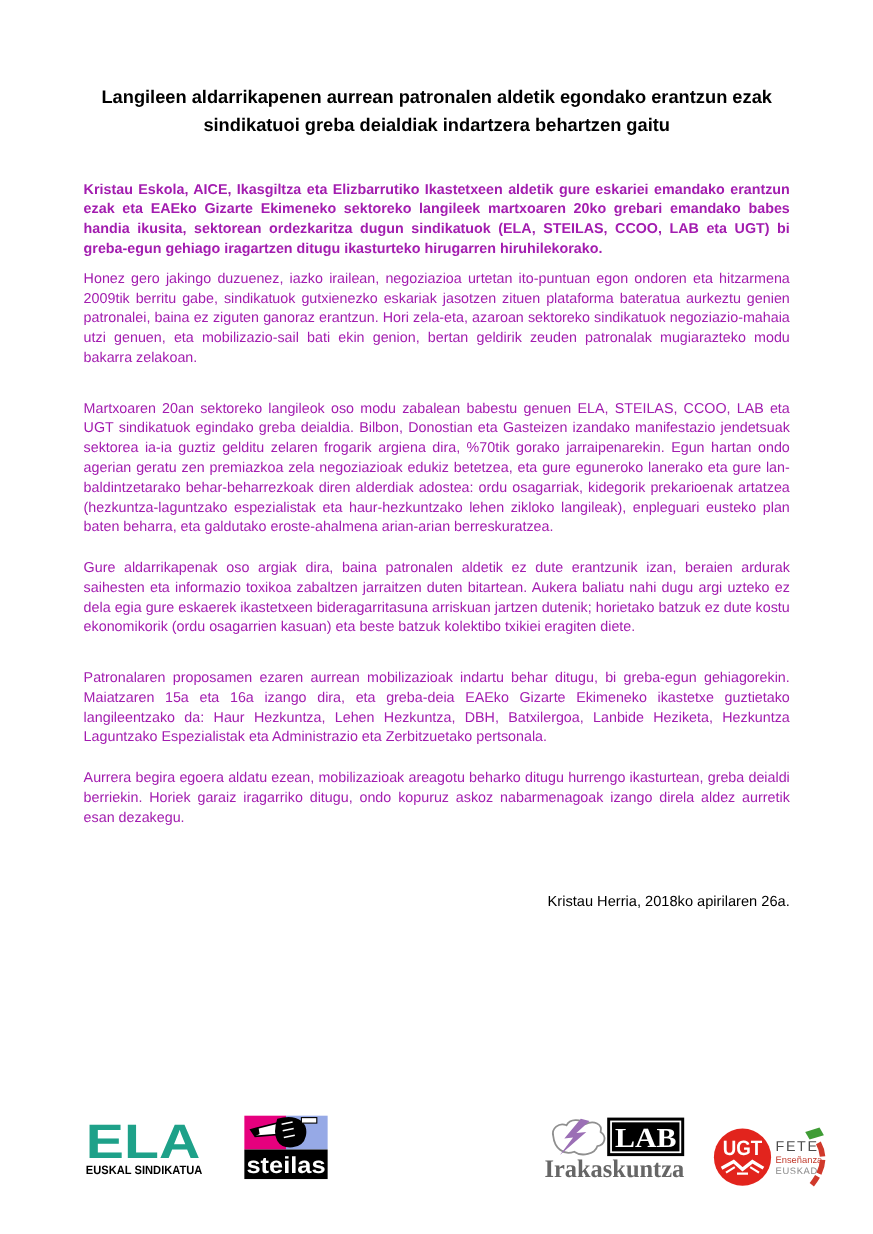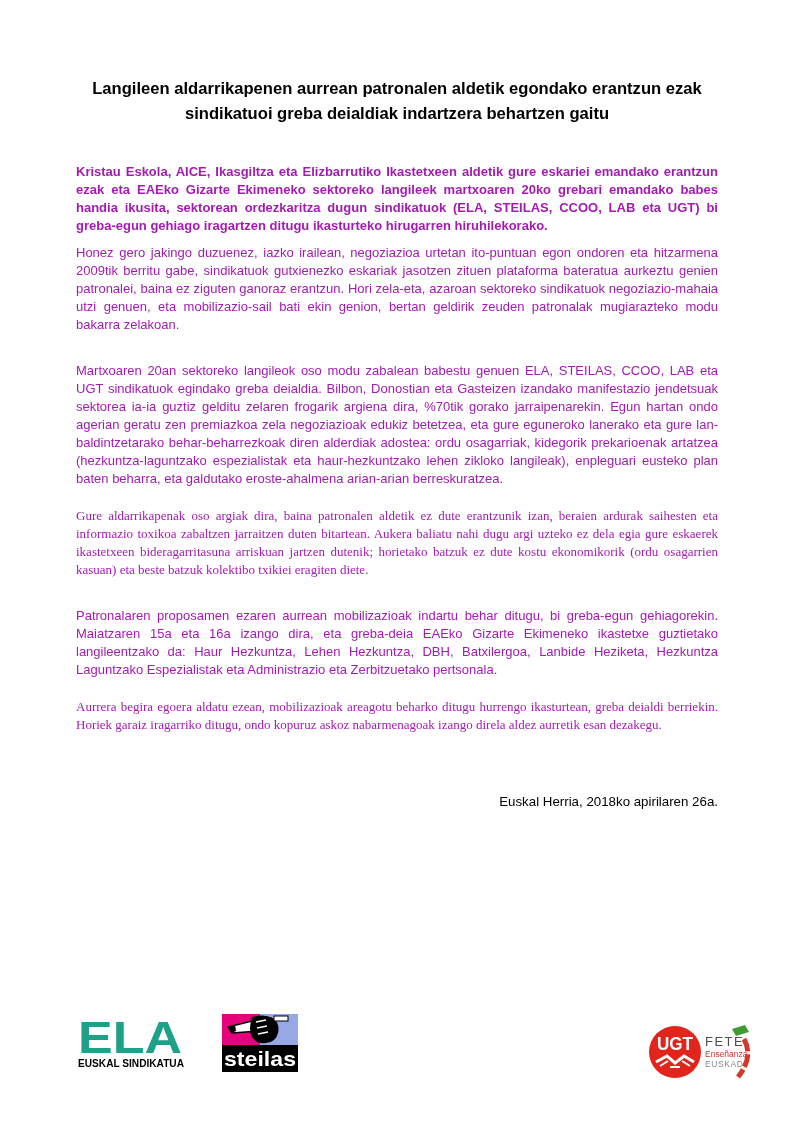--- a/index.html
+++ b/index.html
@@ -29,21 +29,21 @@
   }
   .para {
     font-size: 13px;
     line-height: 18px;
     text-align: justify;
     color: #a21caf;
   }
   .para.bold { font-weight: bold; }
   .mb-s { margin-bottom: 9px; }
   .mb-l { margin-bottom: 19px; margin-top: 28px; }
-  .mb-0 { margin-bottom: 0; font-family: Liberation Serif, serif; }
+  .mb-0 { margin-bottom: 0; }
   .date-line {
     font-size: 13.3px;
     line-height: 20.6px;
     text-align: right;
     color: #000;
     margin-top: 58px;
   }
   .logo-strip {
     position: absolute;
     left: 0;
@@ -67,21 +67,21 @@
   <div class="content">
     <div class="doc-title">Langileen aldarrikapenen aurrean patronalen aldetik egondako erantzun ezak sindikatuoi greba deialdiak indartzera behartzen gaitu</div>
 
     <p class="para bold mb-s">Kristau Eskola, AICE, Ikasgiltza eta Elizbarrutiko Ikastetxeen aldetik gure eskariei emandako erantzun ezak eta EAEko Gizarte Ekimeneko sektoreko langileek martxoaren 20ko grebari emandako babes handia ikusita, sektorean ordezkaritza dugun sindikatuok (ELA, STEILAS, CCOO, LAB eta UGT) bi greba-egun gehiago iragartzen ditugu ikasturteko hirugarren hiruhilekorako.</p>
     <p class="para mb-s">Honez gero jakingo duzuenez, iazko irailean, negoziazioa urtetan ito-puntuan egon ondoren eta hitzarmena 2009tik berritu gabe, sindikatuok gutxienezko eskariak jasotzen zituen plataforma bateratua aurkeztu genien patronalei, baina ez ziguten ganoraz erantzun. Hori zela-eta, azaroan sektoreko sindikatuok negoziazio-mahaia utzi genuen, eta mobilizazio-sail bati ekin genion, bertan geldirik zeuden patronalak mugiarazteko modu bakarra zelakoan.</p>
     <p class="para mb-l">Martxoaren 20an sektoreko langileok oso modu zabalean babestu genuen ELA, STEILAS, CCOO, LAB eta UGT sindikatuok egindako greba deialdia. Bilbon, Donostian eta Gasteizen izandako manifestazio jendetsuak sektorea ia-ia guztiz gelditu zelaren frogarik argiena dira, %70tik gorako jarraipenarekin. Egun hartan ondo agerian geratu zen premiazkoa zela negoziazioak edukiz betetzea, eta gure eguneroko lanerako eta gure lan-baldintzetarako behar-beharrezkoak diren alderdiak adostea: ordu osagarriak, kidegorik prekarioenak artatzea (hezkuntza-laguntzako espezialistak eta haur-hezkuntzako lehen zikloko langileak), enpleguari eusteko plan baten beharra, eta galdutako eroste-ahalmena arian-arian berreskuratzea.</p>
     <p class="para mb-0">Gure aldarrikapenak oso argiak dira, baina patronalen aldetik ez dute erantzunik izan, beraien ardurak saihesten eta informazio toxikoa zabaltzen jarraitzen duten bitartean. Aukera baliatu nahi dugu argi uzteko ez dela egia gure eskaerek ikastetxeen bideragarritasuna arriskuan jartzen dutenik; horietako batzuk ez dute kostu ekonomikorik (ordu osagarrien kasuan) eta beste batzuk kolektibo txikiei eragiten diete.</p>
     <p class="para mb-l">Patronalaren proposamen ezaren aurrean mobilizazioak indartu behar ditugu, bi greba-egun gehiagorekin. Maiatzaren 15a eta 16a izango dira, eta greba-deia EAEko Gizarte Ekimeneko ikastetxe guztietako langileentzako da: Haur Hezkuntza, Lehen Hezkuntza, DBH, Batxilergoa, Lanbide Heziketa, Hezkuntza Laguntzako Espezialistak eta Administrazio eta Zerbitzuetako pertsonala.</p>
     <p class="para mb-0">Aurrera begira egoera aldatu ezean, mobilizazioak areagotu beharko ditugu hurrengo ikasturtean, greba deialdi berriekin. Horiek garaiz iragarriko ditugu, ondo kopuruz askoz nabarmenagoak izango direla aldez aurretik esan dezakegu.</p>
 
-    <div class="date-line">Euskal Herria, 2018ko apirilaren 26a.</div>
+    <div class="date-line">Kristau Herria, 2018ko apirilaren 26a.</div>
   </div>
 
   <div class="logo-strip">
 
     <div class="logo logo-ela">
       <svg width="107" height="56" viewBox="0 0 107 56">
         <text x="0" y="38" font-family="Liberation Sans, sans-serif" font-size="44" font-weight="bold" textLength="104" lengthAdjust="spacingAndGlyphs" fill="#1ea189">ELA</text>
         <text x="0" y="52" font-family="Liberation Sans, sans-serif" font-size="11" font-weight="bold" fill="#000" textLength="106" lengthAdjust="spacingAndGlyphs">EUSKAL SINDIKATUA</text>
       </svg>
     </div>
@@ -96,20 +96,32 @@
           <path d="M30,3 q14,-4 22,2 q6,5 4,14 q-2,9 -12,10 q-10,1 -14,-6 q-4,-7 0,-20 z" fill="#000"></path>
           <path d="M34,8 l10,-2 M35,14 l10,-2 M36,20 l10,-2" stroke="#fff" stroke-width="1.4" fill="none"></path>
           <rect x="52" y="2" width="14" height="5" fill="#fff" stroke="#000" stroke-width="1"></rect>
         </g>
         <rect x="0" y="31" width="76" height="27" fill="#000000"></rect>
         <text x="38" y="52" text-anchor="middle" font-family="Liberation Sans, sans-serif" font-size="21" font-weight="bold" fill="#ffffff" textLength="72" lengthAdjust="spacingAndGlyphs">steilas</text>
       </svg>
     </div>
 
 
+    <div class="logo logo-lab">
+      <svg width="128" height="60" viewBox="0 0 128 60">
+        <g>
+          <path d="M8,20 C6,13 13,7 20,10 C23,4 33,4 37,9 C45,5 53,9 51,16 C57,20 55,28 48,29 C46,36 34,39 27,34 C17,38 9,30 8,20 Z" fill="none" stroke="#8f8f8f" stroke-width="1.6"></path>
+          <polygon points="33,4 18,22 26,21 14,37 38,16 29,17 41,6" fill="#9b6fb5"></polygon>
+        </g>
+        <rect x="57" y="3" width="70" height="35" fill="#000"></rect>
+        <rect x="60.5" y="6.5" width="63" height="28" fill="#000" stroke="#ffffff" stroke-width="1.6"></rect>
+        <text x="92" y="30" text-anchor="middle" font-family="Liberation Serif, serif" font-size="25" font-weight="bold" fill="#ffffff" textLength="56" lengthAdjust="spacingAndGlyphs">LAB</text>
+        <text x="0" y="57" font-family="Liberation Serif, serif" font-size="23" font-weight="bold" textLength="127" lengthAdjust="spacingAndGlyphs" fill="#666666">Irakaskuntza</text>
+      </svg>
+    </div>
 
     <div class="logo logo-ugt">
       <svg width="104" height="58" viewBox="0 0 104 58">
         <circle cx="27" cy="28" r="26" fill="#e2241d"></circle>
         <text x="27" y="26" text-anchor="middle" font-family="Liberation Sans, sans-serif" font-size="19" font-weight="bold" fill="#ffffff" textLength="36" lengthAdjust="spacingAndGlyphs">UGT</text>
         <g stroke="#ffffff" fill="none">
           <path d="M8,38 L19,32 L27,39 L36,32 L46,38" stroke-width="3"></path>
           <path d="M12,42 L20,37 M34,37 L42,42" stroke-width="2"></path>
           <path d="M22,43 h10" stroke-width="2"></path>
         </g>

